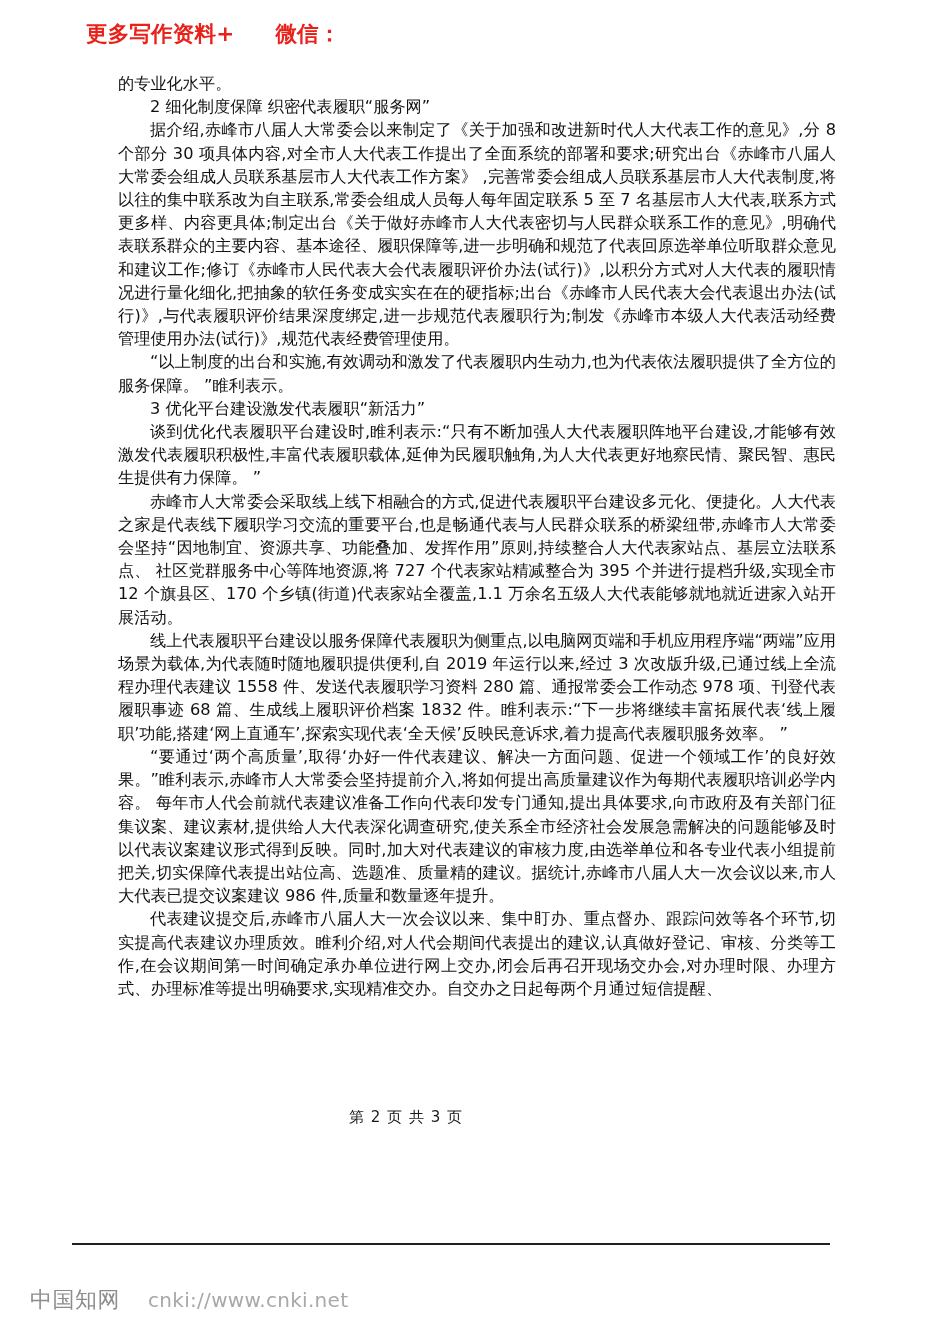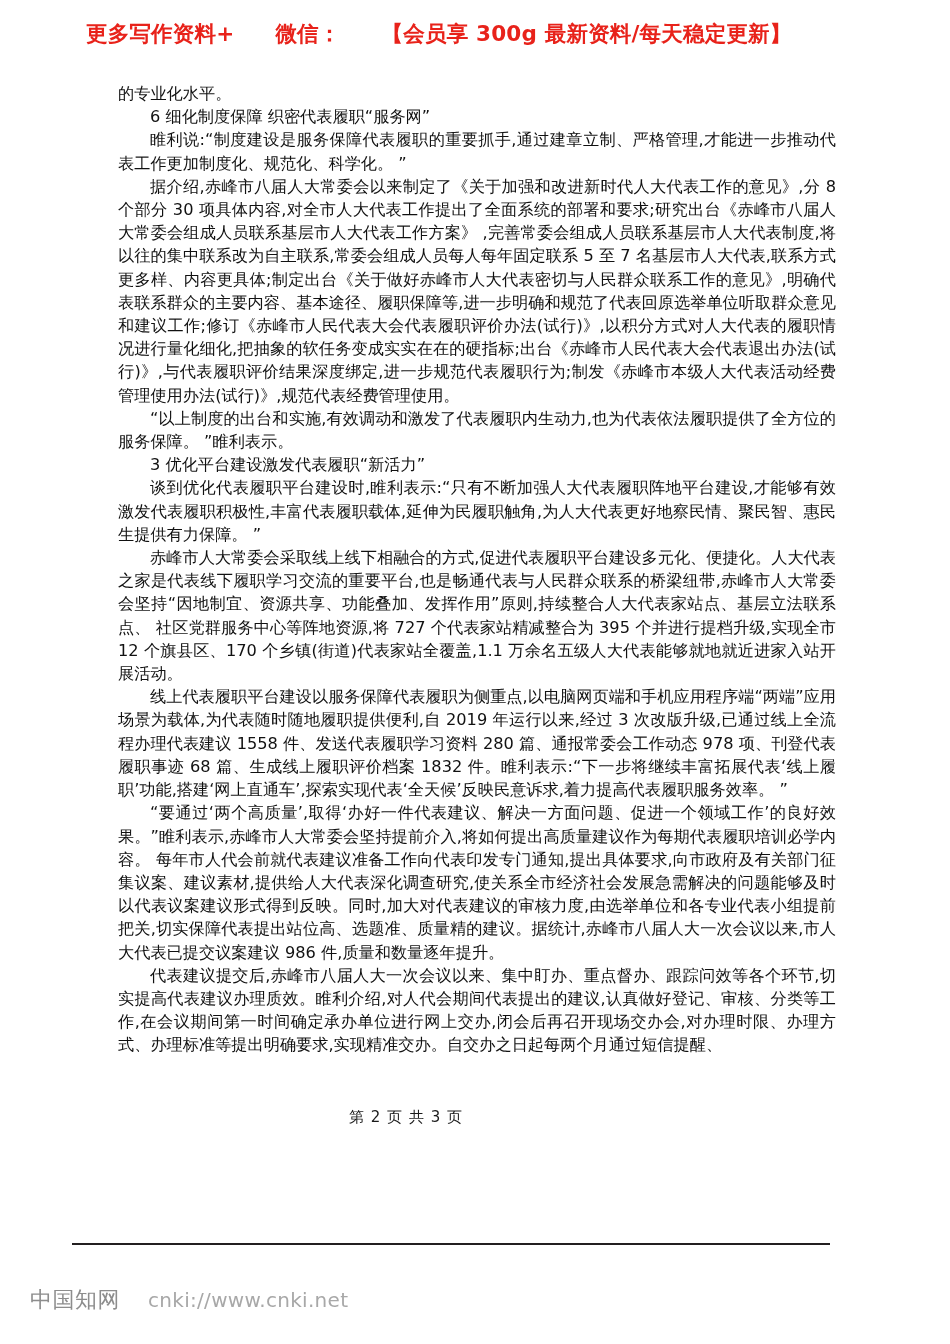--- a/index.html
+++ b/index.html
@@ -30,21 +30,21 @@
     color: #e8221a;
     letter-spacing: 0.2px;
     white-space: nowrap;
   }
   #promo-banner .promo-seg { display: inline-block; margin-left: 32px; }
   #promo-banner .promo-gap { display: inline-block; width: 9px; }
 
   
   #page-body {
     position: absolute;
-    top: 82px;
+    top: 72px;
     left: 118px;
     width: 718px;
   }
   .para {
     font-family: "DejaVu Sans", "Liberation Sans", sans-serif;
     font-size: 16.2px;
     line-height: 23.2px;
     color: #111111;
     text-align: justify;
     text-justify: inter-ideograph;
@@ -101,27 +101,25 @@
   }
 </style>
 </head>
 <body>
 
 <div id="promo-banner">
   <span class="promo-seg">更多写作资料+</span>
   <span class="promo-gap"></span>
   <span class="promo-seg">微信：</span>
   <span class="promo-gap"></span>
-  <span class="promo-seg">【会员享 300g 最新资料/每天稳定更新】</span>
 </div>
 
 <div id="page-body">
   <p class="para">的专业化水平。</p>
-  <p class="para heading">6 细化制度保障 织密代表履职“服务网”</p>
-  <p class="para indent">睢利说:“制度建设是服务保障代表履职的重要抓手,通过建章立制、严格管理,才能进一步推动代表工作更加制度化、规范化、科学化。 ”</p>
+  <p class="para heading">2 细化制度保障 织密代表履职“服务网”</p>
   <p class="para indent">据介绍,赤峰市八届人大常委会以来制定了《关于加强和改进新时代人大代表工作的意见》,分 8 个部分 30 项具体内容,对全市人大代表工作提出了全面系统的部署和要求;研究出台《赤峰市八届人大常委会组成人员联系基层市人大代表工作方案》 ,完善常委会组成人员联系基层市人大代表制度,将以往的集中联系改为自主联系,常委会组成人员每人每年固定联系 5 至 7 名基层市人大代表,联系方式更多样、内容更具体;制定出台《关于做好赤峰市人大代表密切与人民群众联系工作的意见》,明确代表联系群众的主要内容、基本途径、履职保障等,进一步明确和规范了代表回原选举单位听取群众意见和建议工作;修订《赤峰市人民代表大会代表履职评价办法(试行)》,以积分方式对人大代表的履职情况进行量化细化,把抽象的软任务变成实实在在的硬指标;出台《赤峰市人民代表大会代表退出办法(试行)》,与代表履职评价结果深度绑定,进一步规范代表履职行为;制发《赤峰市本级人大代表活动经费管理使用办法(试行)》,规范代表经费管理使用。</p>
   <p class="para indent">“以上制度的出台和实施,有效调动和激发了代表履职内生动力,也为代表依法履职提供了全方位的服务保障。 ”睢利表示。</p>
   <p class="para heading">3 优化平台建设激发代表履职“新活力”</p>
   <p class="para indent">谈到优化代表履职平台建设时,睢利表示:“只有不断加强人大代表履职阵地平台建设,才能够有效激发代表履职积极性,丰富代表履职载体,延伸为民履职触角,为人大代表更好地察民情、聚民智、惠民生提供有力保障。 ”</p>
   <p class="para indent">赤峰市人大常委会采取线上线下相融合的方式,促进代表履职平台建设多元化、便捷化。人大代表之家是代表线下履职学习交流的重要平台,也是畅通代表与人民群众联系的桥梁纽带,赤峰市人大常委会坚持“因地制宜、资源共享、功能叠加、发挥作用”原则,持续整合人大代表家站点、基层立法联系点、 社区党群服务中心等阵地资源,将 727 个代表家站精减整合为 395 个并进行提档升级,实现全市 12 个旗县区、170 个乡镇(街道)代表家站全覆盖,1.1 万余名五级人大代表能够就地就近进家入站开展活动。</p>
   <p class="para indent">线上代表履职平台建设以服务保障代表履职为侧重点,以电脑网页端和手机应用程序端“两端”应用场景为载体,为代表随时随地履职提供便利,自 2019 年运行以来,经过 3 次改版升级,已通过线上全流程办理代表建议 1558 件、发送代表履职学习资料 280 篇、通报常委会工作动态 978 项、刊登代表履职事迹 68 篇、生成线上履职评价档案 1832 件。睢利表示:“下一步将继续丰富拓展代表‘线上履职’功能,搭建‘网上直通车’,探索实现代表‘全天候’反映民意诉求,着力提高代表履职服务效率。 ”</p>
   <p class="para indent">“要通过‘两个高质量’,取得‘办好一件代表建议、解决一方面问题、促进一个领域工作’的良好效果。”睢利表示,赤峰市人大常委会坚持提前介入,将如何提出高质量建议作为每期代表履职培训必学内容。 每年市人代会前就代表建议准备工作向代表印发专门通知,提出具体要求,向市政府及有关部门征集议案、建议素材,提供给人大代表深化调查研究,使关系全市经济社会发展急需解决的问题能够及时以代表议案建议形式得到反映。同时,加大对代表建议的审核力度,由选举单位和各专业代表小组提前把关,切实保障代表提出站位高、选题准、质量精的建议。据统计,赤峰市八届人大一次会议以来,市人大代表已提交议案建议 986 件,质量和数量逐年提升。</p>
   <p class="para indent">代表建议提交后,赤峰市八届人大一次会议以来、集中盯办、重点督办、跟踪问效等各个环节,切实提高代表建议办理质效。睢利介绍,对人代会期间代表提出的建议,认真做好登记、审核、分类等工作,在会议期间第一时间确定承办单位进行网上交办,闭会后再召开现场交办会,对办理时限、办理方式、办理标准等提出明确要求,实现精准交办。自交办之日起每两个月通过短信提醒、</p>
 </div>
 

